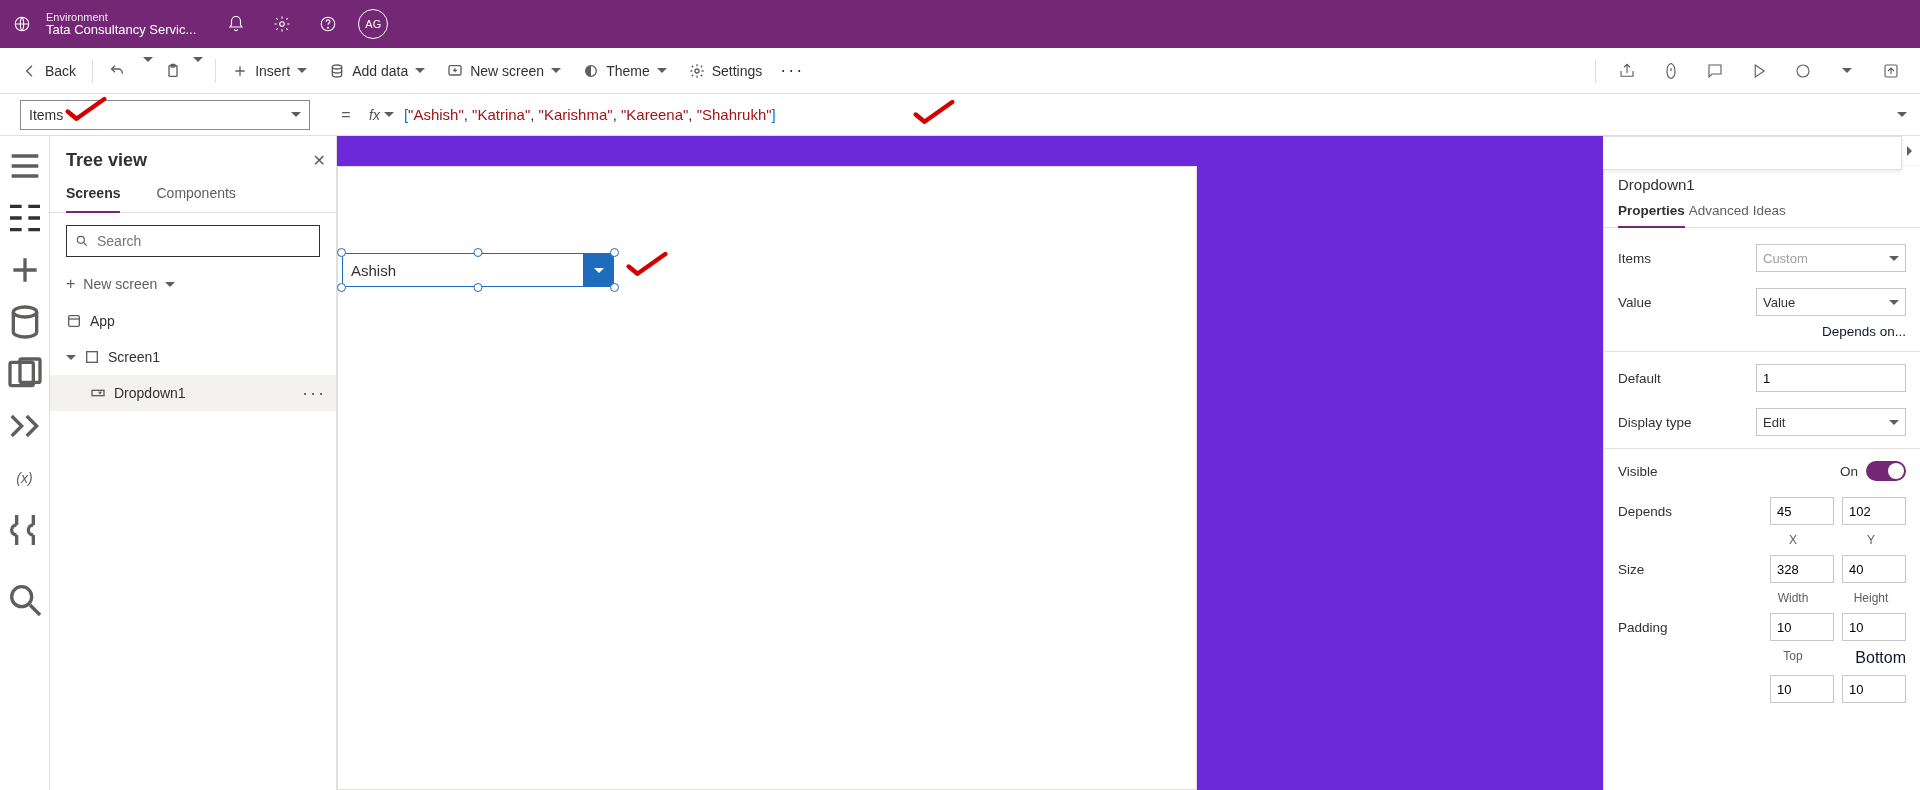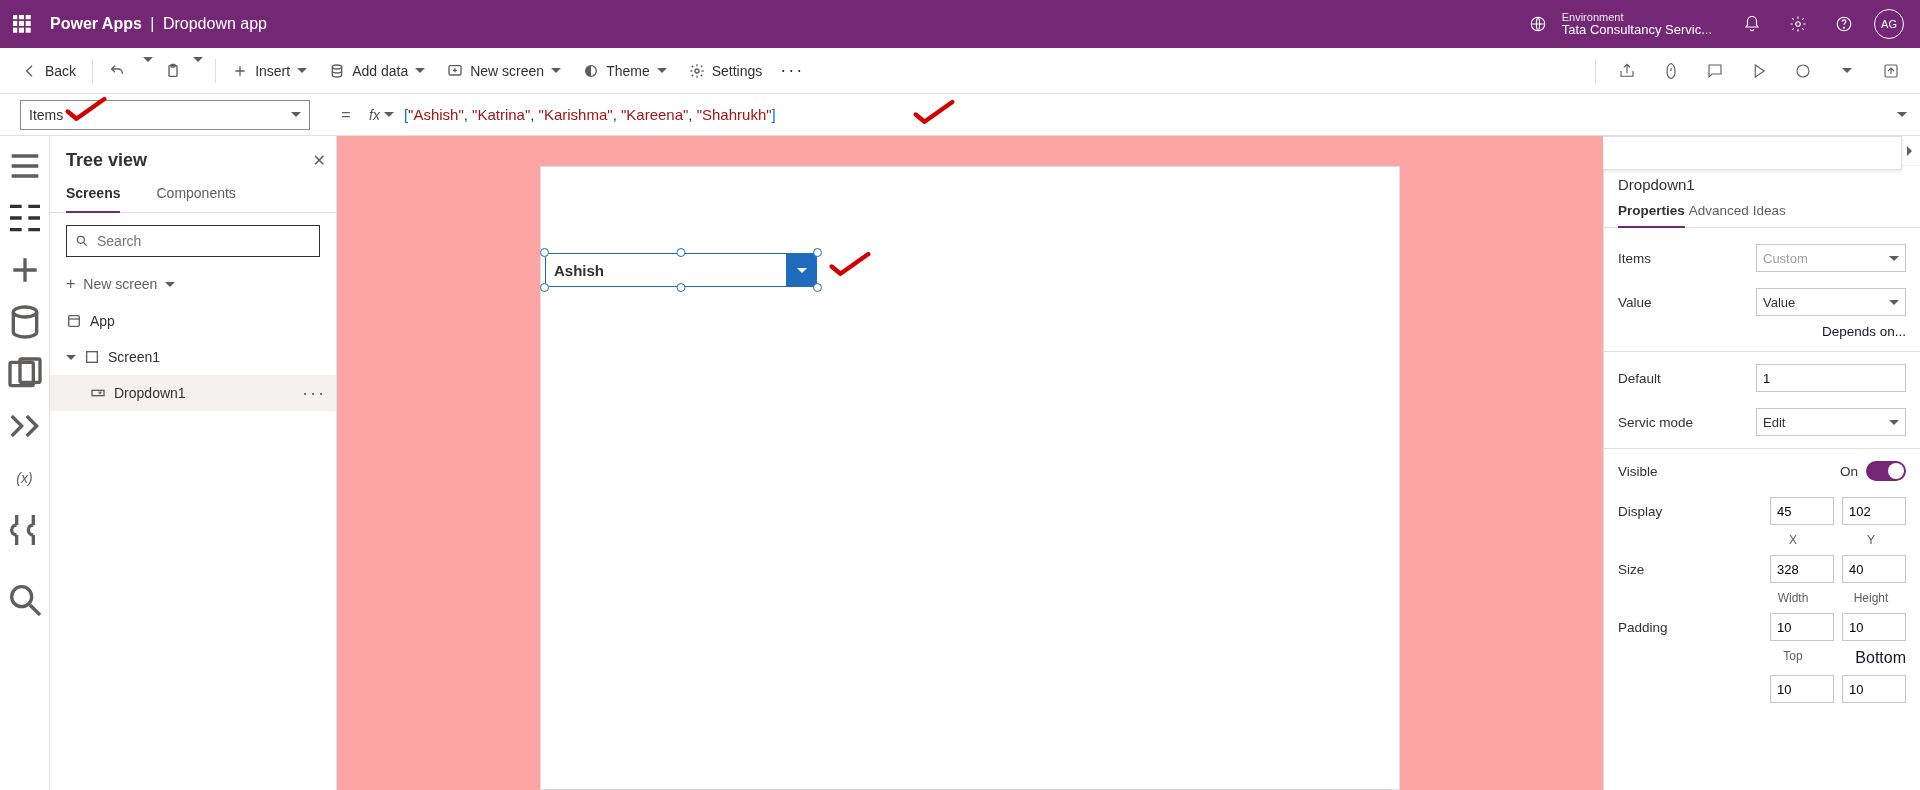--- a/index.html
+++ b/index.html
@@ -70,21 +70,21 @@
   .newscreen { display:flex; align-items:center; gap:8px; padding:6px 16px; font-size:14px; color:#605e5c;}
   .tree-list { margin-top:4px;}
   .tree-row { display:flex; align-items:center; gap:8px; height:36px; padding-left:16px; font-size:14px;}
   .tree-row.level1 { padding-left:16px;}
   .tree-row.level2 { padding-left:16px;}
   .tree-row.level3 { padding-left:40px; background:#f3f2f1; justify-content:space-between; padding-right:10px;}
   .dots3 { font-size:18px; letter-spacing:2px; color:#605e5c;}
   .tree-ic { width:16px;}
 
   
-  .canvas-stage { flex:1; background:#fca5a5; position:relative; display:flex; justify-content:center; padding-top:30px;font-weight:bold;}
+  .canvas-stage { flex:1; background:#6d28d9; position:relative; display:flex; padding-top:30px;}
   .stage-inner { width:860px; background:#fff; height:100%; border:1px solid #e1dfdd; position:relative;}
   .dropdown-ctrl { position:absolute; left:4px; top:86px; width:272px; height:34px; display:flex;}
   .dd-body { flex:1; border:1px solid #1f6cbf; background:#fff; display:flex; align-items:center; padding-left:8px; font-size:15px;}
   .dd-chev { width:30px; background:#1f6cbf; display:flex; align-items:center; justify-content:center; color:#fff;}
   
   .handle { position:absolute; width:9px; height:9px; background:#fff; border:1px solid #1f6cbf; border-radius:50%;}
   .h-tl{left:-5px;top:-5px;} .h-tr{right:-5px;top:-5px;} .h-bl{left:-5px;bottom:-5px;} .h-br{right:-5px;bottom:-5px;}
   .h-tm{left:50%;top:-5px;transform:translateX(-50%);} .h-bm{left:50%;bottom:-5px;transform:translateX(-50%);}
 
   
@@ -117,42 +117,20 @@
   .chev-down.white{border-top-color:#fff;}
 
   .ic svg { width:18px;height:18px; stroke:#605e5c; stroke-width:1.5; fill:none;}
   .hdr-icon svg { width:18px;height:18px; stroke:#fff; stroke-width:1.5; fill:none;}
   
 </style>
 </head>
 <body>
 
 <div class="top-header">
-  <div class="hdr-left">
-    <div class="waffle hdr-icon">
-      <svg viewBox="0 0 16 16">
-          <g fill="#fff">
-            <rect x="0" y="0" width="3" height="3"></rect>
-            <rect x="6" y="0" width="3" height="3"></rect>
-            <rect x="12" y="0" width="3" height="3"></rect>
-            <rect x="0" y="6" width="3" height="3"></rect>
-            <rect x="6" y="6" width="3" height="3"></rect>
-            <rect x="12" y="6" width="3" height="3"></rect>
-            <rect x="0" y="12" width="3" height="3"></rect>
-            <rect x="6" y="12" width="3" height="3"></rect>
-            <rect x="12" y="12" width="3" height="3"></rect>
-          </g>
-        </svg>
-    </div>
-    <div class="app-title">
-      <span>Power Apps</span>
-      <span class="pipe"> | </span>
-      <span class="docname">Dropdown app</span>
-    </div>
-  </div>
   <div class="hdr-right">
     <div class="env">
       <div class="hdr-icon">
         <svg viewBox="0 0 24 24">
             <circle cx="12" cy="12" r="9"></circle>
             <path d="M3 12h18M12 3c3 3 3 15 0 18M12 3c-3 3-3 15 0 18"></path>
           </svg>
       </div>
       <div class="env-text">
         <span class="env-label">Environment</span>
@@ -476,36 +454,36 @@
             <span class="chev-down"></span>
         </div>
       </div>
       <div class="rp-link">Depends on...</div>
       <div class="rp-hr"></div>
       <div class="rp-row">
         <span>Default</span>
         <input class="rp-input" value="1" style="">
       </div>
       <div class="rp-row">
-        <span>Servic mode</span>
+        <span>Display type</span>
         <div class="rp-select">
           <span>Edit</span>
             <span class="chev-down"></span>
         </div>
       </div>
       <div class="rp-hr"></div>
       <div class="rp-row">
         <span>Visible</span>
         <div class="toggle">
           <span>On</span>
           <div class="switch"></div>
         </div>
       </div>
       <div class="rp-row">
-        <span>Display</span>
+        <span>Depends</span>
         <div class="rp-dual">
           <input class="rp-small" value="45" style="">
           <input class="rp-small" value="102" style="">
         </div>
       </div>
       <div class="rp-sublabel-wrap">
           <div class="rp-sublabel-box">
         <span style="font-size:12px;color:#605e5c;width:70px;text-align:center;">X</span>
         <span style="font-size:12px;color:#605e5c;width:70px;text-align:center;">Y</span>
       </div>

